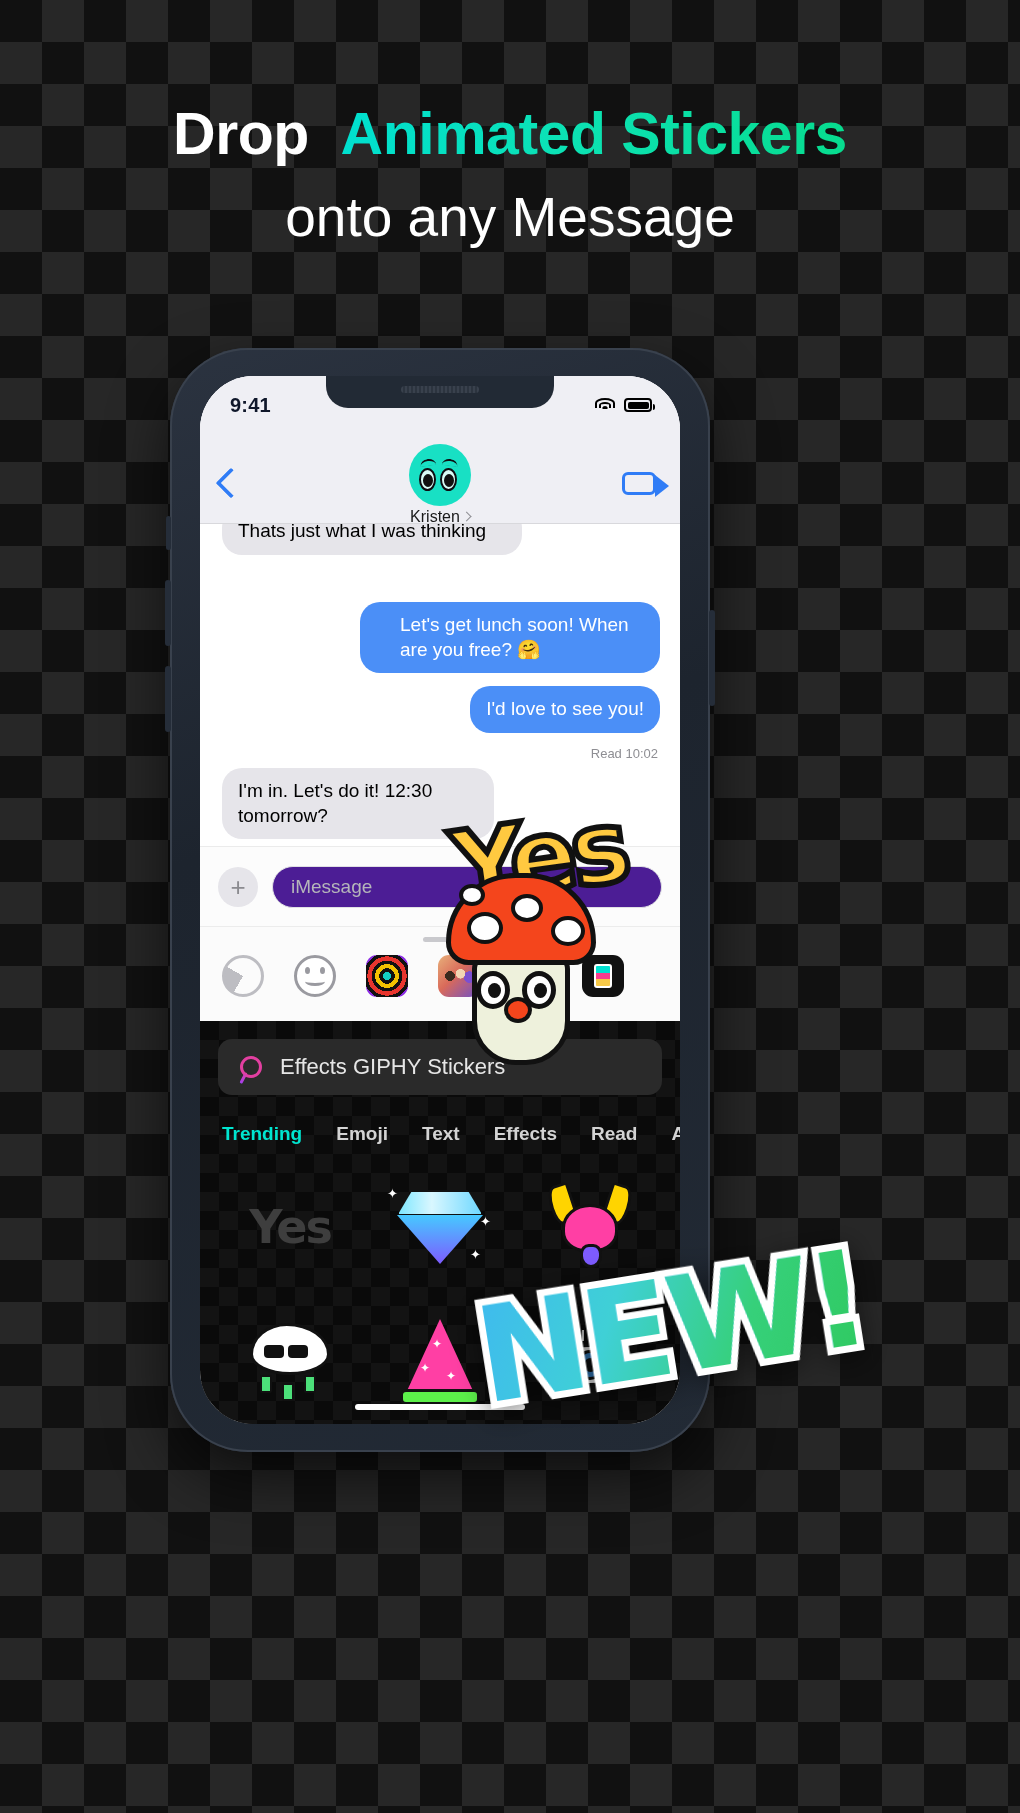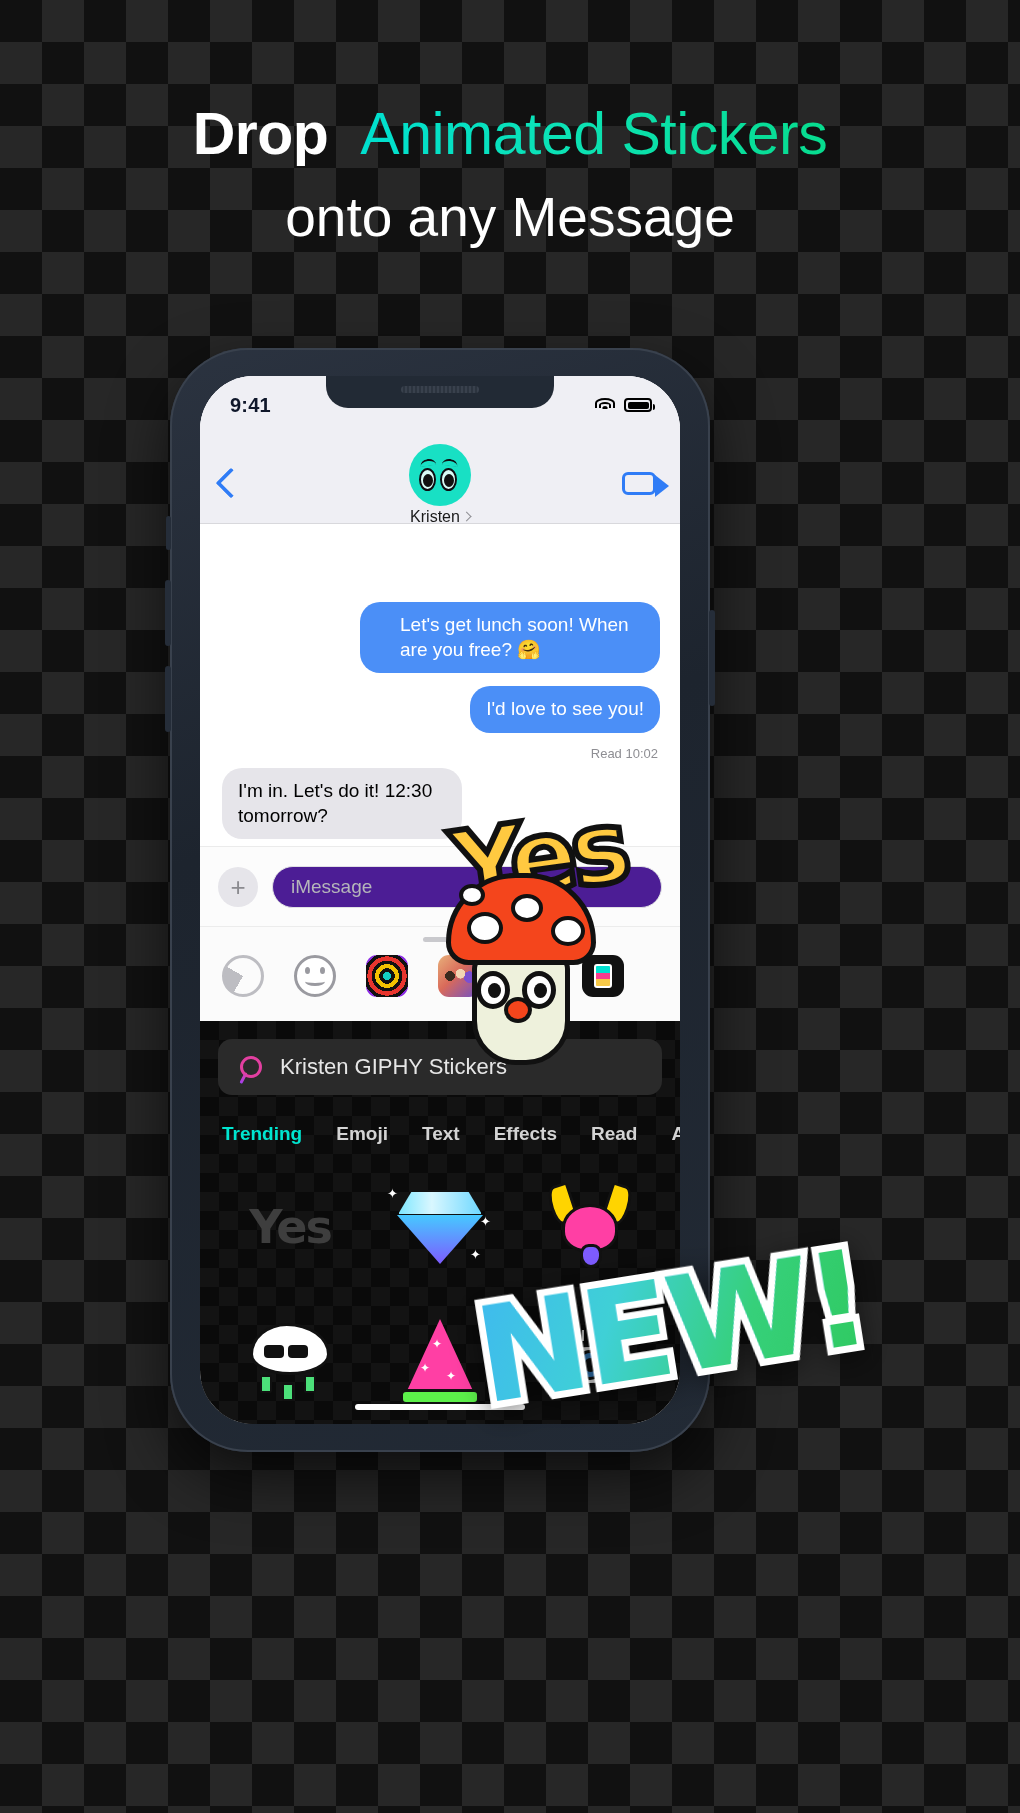--- a/index.html
+++ b/index.html
@@ -24,21 +24,21 @@
   #headline{
     position:absolute; top:104px; left:0; width:1020px;
     text-align:center; z-index:6;
     line-height:1.04;
   }
   #headline .l1{ font-size:59px; font-weight:700; letter-spacing:-0.5px; color:#ffffff; white-space:nowrap;}
   #headline .l2{ font-size:55px; font-weight:400; color:#ffffff; display:block; margin-top:24px; letter-spacing:0px;}
   .grad-text{
     background:linear-gradient(95deg,#00e0d0 0%,#0ce2b4 45%,#07dc8e 100%);
     -webkit-background-clip:text; background-clip:text; color:transparent;
-    font-weight:400;
+    font-weight:700;
     margin-left:16px;
   }
 
   
   #phone{
     position:absolute; left:170px; top:348px;
     width:540px; height:1104px;
     background:linear-gradient(160deg,#2b3340 0%,#1d242e 40%,#222a35 100%);
     border-radius:78px;
     box-shadow:0 24px 60px rgba(0,0,0,.65), 0 0 0 2px #39414d inset;
@@ -134,21 +134,21 @@
   #convo{
     position:absolute; top:148px; left:0; width:100%; height:322px;
     background:#fff; overflow:hidden;
   }
   .bubble{ position:absolute; font-size:19px; line-height:1.3; padding:11px 16px; border-radius:20px; max-width:300px;}
   .in{ background:#e6e5ea; color:#000; }
   .out{ background:#4b8ff7; color:#fff; }
   .b0{ left:22px; top:-16px; width:306px; }
   .b1{ right:20px; top:78px; width:335px;padding-left:40px; }
   .b2{ right:20px; top:162px; }
-  .b3{ left:22px; top:244px; width:240px; }
+  .b3{ left:22px; top:244px; width:272px; }
   #read-stamp{
     position:absolute; right:22px; top:222px; font-size:13px; color:#8e8e93; font-weight:500;
   }
 
   
   #compose{
     position:absolute; top:470px; left:0; width:100%; height:80px;
     background:#fcfcfc; display:flex; align-items:center; padding:0 18px; gap:14px;
     border-top:1px solid #ebebeb;
   }
@@ -362,20 +362,21 @@
         <span class="batt">
             <i></i>
           </span>
       </span>
     </div>
     <div id="notch">
         <div class="speaker"></div>
       </div>
 
     <div id="convo">
+      <div class="bubble in b0">Thats just what I was thinking</div>
       <div class="bubble out b1">Let's get lunch soon! When are you free? 🤗</div>
       <div class="bubble out b2">I'd love to see you!</div>
       <div id="read-stamp">Read 10:02</div>
       <div class="bubble in b3">I'm in. Let's do it! 12:30 tomorrow?</div>
     </div>
 
     <div id="compose">
       <div id="plus-btn">+</div>
       <div id="imessage-field">iMessage</div>
     </div>
@@ -394,21 +395,21 @@
         <div class="app-ic ic-photos"></div>
         <div class="app-ic ic-giphy">
             <span class="g"></span>
           </div>
       </div>
     </div>
 
     <div id="giphy-panel">
       <div id="giphy-search">
         <span class="mag"></span>
-        <span class="ph">Kristen GIPHY Stickers</span>
+        <span class="ph">Effects GIPHY Stickers</span>
       </div>
 
       <div id="giphy-tabs">
         <span class="tab active">Trending</span>
         <span class="tab">Emoji</span>
         <span class="tab">Text</span>
         <span class="tab">Effects</span>
         <span class="tab">Read</span>
         <span class="tab">Accessories</span>
       </div>

